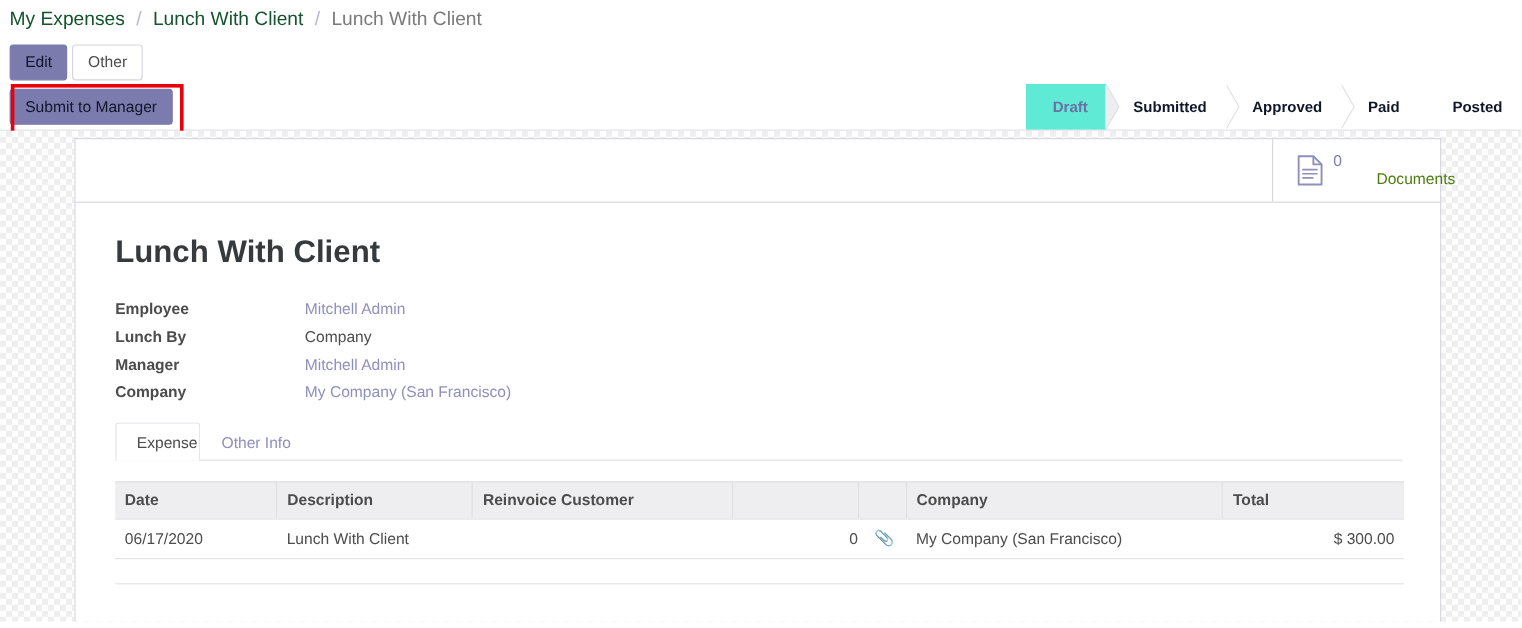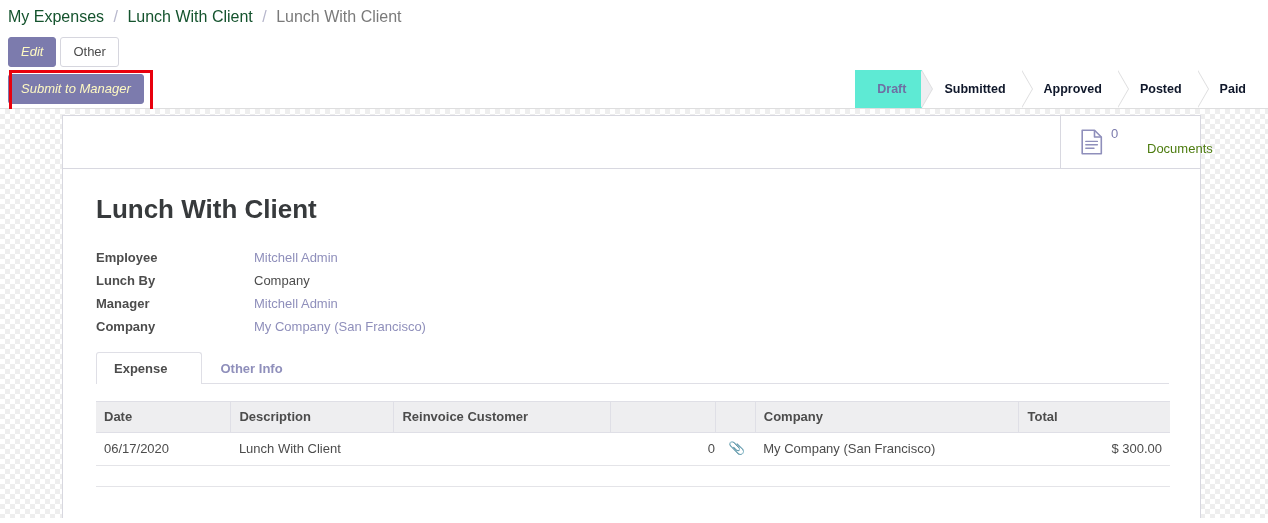--- a/index.html
+++ b/index.html
@@ -59,22 +59,21 @@
     border-radius: 3px;
     border: 1px solid transparent;
     cursor: pointer;
     background: #ffffff;
     color: #4c4c4c;
     white-space: nowrap;
   }
   .btn-primary {
     background: #7c7bad;
     border-color: #7c7bad;
-    color: #fef9c3;
-    font-style: italic;
+    color: #0f172a;
   }
   .btn-default {
     background: #ffffff;
     border-color: #d6d6de;
     color: #4c4c4c;
     margin-left: 4px;
   }
   .btn-group {
     position: absolute;
     left: 497px;
@@ -303,31 +302,30 @@
     cursor: pointer;
   }
 
   
   .tabs {
     display: flex;
     border-bottom: 1px solid #dfdfe6;
     margin-right: 1px;
   }
   .tab {
-    padding: 8px 34px 8px 17px;
+    padding: 8px 1px 8px 17px;
     font-size: 13px;
     color: #8f8fbb;
     cursor: pointer;
     border: 1px solid transparent;
     border-bottom: none;
     margin-bottom: -1px;
     border-radius: 3px 3px 0 0;
     background: transparent;
     white-space: nowrap;
-    font-weight: bold;
   }
   .tab.active {
     color: #4c4c4c;
     background: #ffffff;
     border-color: #dfdfe6;
   }
 
   
   table.list {
     width: 100%;
@@ -439,27 +437,27 @@
     <div class="status-item">
       <span>Submitted</span>
       <span class="arrow-outer"></span>
       <span class="arrow-inner"></span>
     </div>
     <div class="status-item">
       <span>Approved</span>
       <span class="arrow-outer"></span>
       <span class="arrow-inner"></span>
     </div>
+    <div class="status-item last">
+      <span>Paid</span>
+    </div>
     <div class="status-item">
       <span>Posted</span>
       <span class="arrow-outer"></span>
       <span class="arrow-inner"></span>
-    </div>
-    <div class="status-item last">
-      <span>Paid</span>
     </div>
   </div>
 </div>
 
 <div class="page-bg">
   <div class="sheet">
 
     <div class="sheet-head">
       <div class="stat-button">
         <svg class="doc-icon" viewBox="0 0 22 26">

